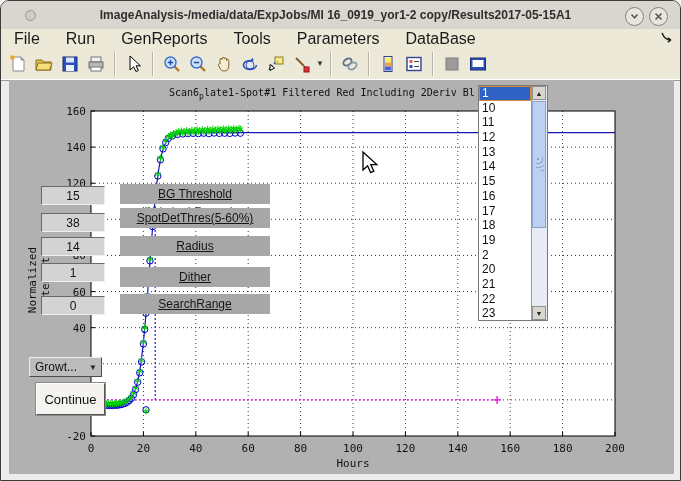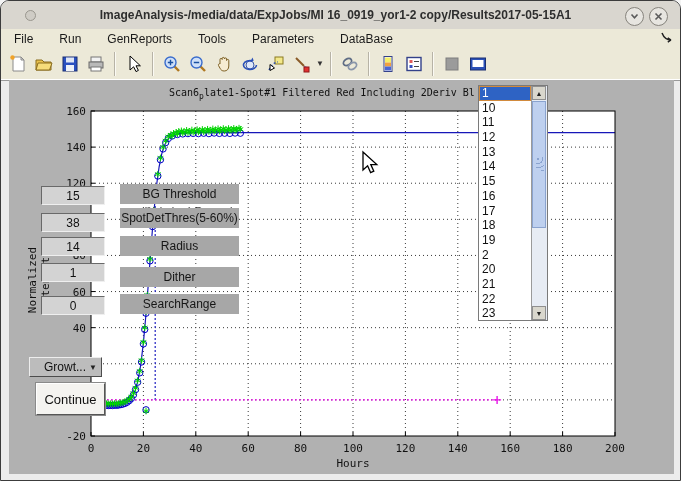--- a/index.html
+++ b/index.html
@@ -11,21 +11,21 @@
   .win-icon{position:absolute;left:24px;top:9px;width:9px;height:9px;border:1.5px solid #9a978f;
             border-radius:50%;background:#cfccc5;}
   .title-text{flex:1;text-align:center;font-size:12px;font-weight:bold;color:#2e2e2e;
               padding-right:40px;padding-left:30px;white-space:nowrap;overflow:hidden;}
   .tb-btn{position:absolute;top:6px;width:17px;height:17px;border:1px solid #86837c;border-radius:50%;
           background:#e7e5e0;display:flex;align-items:center;justify-content:center;cursor:default;}
   .tb-btn.min{right:36px;} .tb-btn.close{right:12px;}
   
   .menubar{position:absolute;left:0;top:28px;width:100%;height:19px;background:#ece9d8;
            display:flex;align-items:center;}
-  .menu-item{font-size:12px;color:#1a1a1a;padding:3px 13px;}
+  .menu-item{font-size:16px;color:#1a1a1a;padding:3px 13px;}
   .dock-arrow{position:absolute;right:6px;top:2px;}
   
   .toolbar{position:absolute;left:0;top:47px;width:100%;height:32px;background:#ece9d8;
            display:flex;align-items:center;padding-left:4px;box-sizing:border-box;
            border-bottom:1px solid #fff;box-shadow:0 1px 0 #999;}
   .tool-btn{width:24px;height:24px;display:flex;align-items:center;justify-content:center;margin:0 1px;}
   .tool-sep{width:1px;height:24px;background:#b7b3a6;border-right:1px solid #fbfaf4;margin:0 5px;}
   .caret-btn{width:10px;height:24px;display:flex;align-items:center;justify-content:center;
              font-size:8px;color:#333;}
   
@@ -36,28 +36,28 @@
               color:#111;white-space:nowrap;}
   .plot-title .subp{font-size:8px;vertical-align:-3px;}
   .xlabel{position:absolute;left:322px;top:456px;width:60px;text-align:center;z-index:2;
           font:11px "DejaVu Sans Mono",monospace;color:#111;}
   .ylabel{position:absolute;left:-27px;top:266px;width:130px;text-align:center;z-index:2;
           transform:rotate(-90deg);font:11px "DejaVu Sans Mono",monospace;color:#111;}
   
   .ctl-input{position:absolute;left:40px;width:64px;height:19px;z-index:3;background:#d3d3d3;
              border:1px solid;border-color:#696969 #efefef #efefef #696969;text-align:center;
              font:12px "Liberation Sans",sans-serif;color:#111;padding:0;box-sizing:border-box;}
-  .ctl-label{position:absolute;left:119px;width:119px;height:20px;z-index:3;background:#a7a7a7;
+  .ctl-label{position:absolute;left:119px;width:150px;height:20px;z-index:3;background:#a7a7a7;
              color:#161616;font:12px "Liberation Sans",sans-serif;display:flex;align-items:center;
-             justify-content:center;white-space:nowrap;}
+             justify-content:center;white-space:nowrap;text-decoration:underline;}
   .sub-strip{position:absolute;left:119px;top:204px;width:141px;height:5px;z-index:3;overflow:hidden;
              text-align:center;font:11px "Liberation Sans",sans-serif;color:#3a3a3a;}
   .growth-dd{position:absolute;left:28px;top:356px;width:73px;height:20px;z-index:3;background:#bcbcbc;
              border:1px solid;border-color:#ededed #4c4c4c #4c4c4c #ededed;display:flex;align-items:center;
-             font:12px "Liberation Sans",sans-serif;color:#111;padding-left:14px;box-sizing:border-box;}
+             font:12px "Liberation Sans",sans-serif;color:#111;padding-left:5px;box-sizing:border-box;}
   .growth-dd .dd-caret{margin-left:auto;margin-right:4px;font-size:8px;color:#222;}
   .continue-btn{position:absolute;left:35px;top:382px;width:69px;height:32px;z-index:3;background:#f4f3f0;
              border:1px solid;border-color:#ffffff #555 #555 #ffffff;box-shadow:0 0 0 1px #8a8a8a;
              display:flex;align-items:center;justify-content:center;
              font:13px "Liberation Sans",sans-serif;color:#111;box-sizing:border-box;}
   
   .listbox{position:absolute;left:477px;top:84px;width:70px;height:236px;z-index:4;background:#fff;
            border:1px solid #7a7a7a;box-sizing:border-box;display:flex;overflow:hidden;}
   .lb-col{flex:1;overflow:hidden;}
   .lb-item{height:14.7px;line-height:14.5px;font:12px "Liberation Sans",sans-serif;color:#111;

